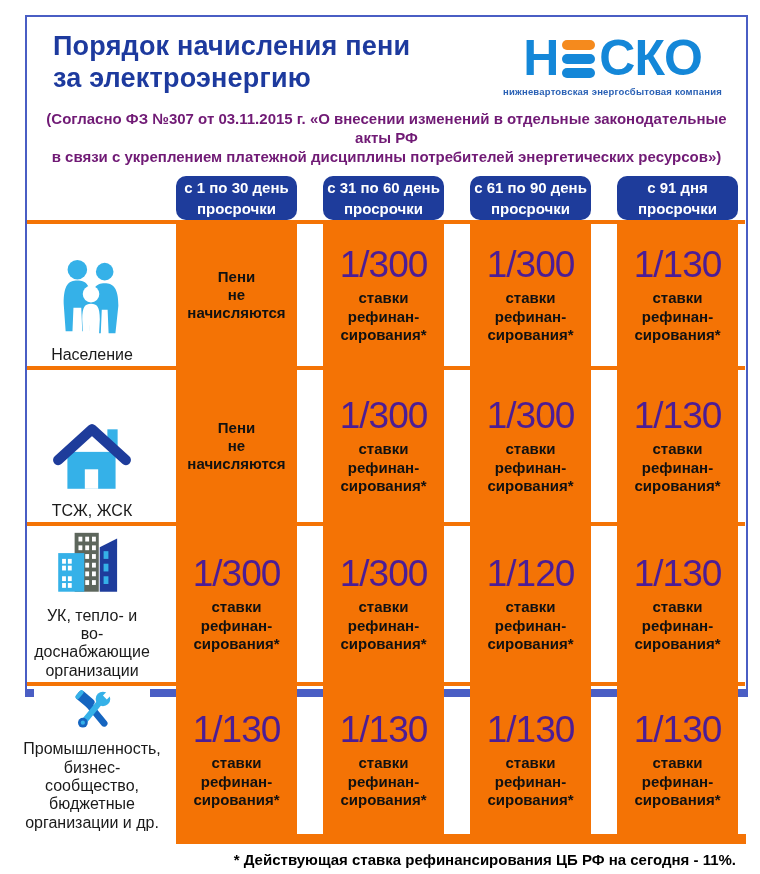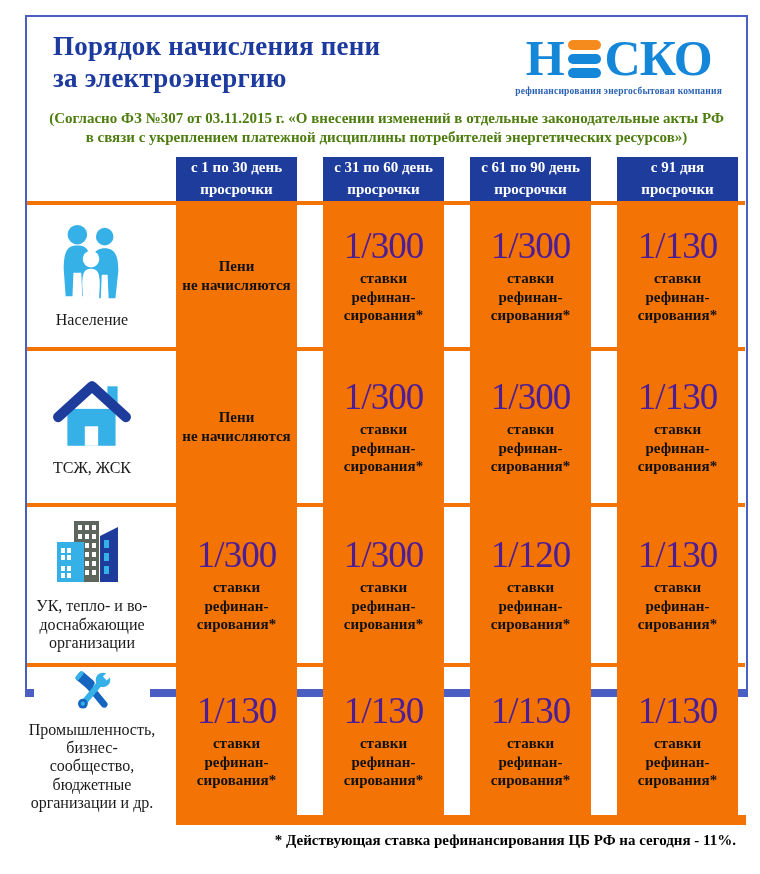--- a/index.html
+++ b/index.html
@@ -17,56 +17,55 @@
   html,body { margin:0; padding:0; }
   body {
     width:760px; height:874px; background:#fff; position:relative;
     font-family:"Liberation Sans", sans-serif; color:#111; overflow:hidden;
   }
   .frame {
     position:absolute; left:25px; top:15px; width:723px; height:682px;
     border:2px solid var(--border_blue);
     border-bottom:8px solid var(--border_blue);
     background:#fff;
-    font-family:Liberation Serif, serif;
   }
   
   .header-row { display:flex; justify-content:space-between; align-items:flex-start; padding:14px 20px 0 26px; }
   .page-title {
     font-size:27px; font-weight:bold; color:var(--title_blue);
     line-height:1.17; white-space:pre-line; letter-spacing:.2px;
   }
   .logo { text-align:center; margin-top:2px; padding-right:4px; }
   .logo-word { display:inline-flex; align-items:center; font-size:50px; font-weight:bold; color:var(--logo_blue); line-height:1; letter-spacing:-1px; }
   .logo-e { display:inline-flex; flex-direction:column; justify-content:center; margin:0 4px; transform:translateY(1px); }
   .logo-e .bar { display:block; width:33px; height:10px; border-radius:5px; background:var(--logo_blue); margin:2px 0; }
   .logo-e .bar-orange { background:var(--logo_orange); }
   .logo-tagline { font-size:9.5px; font-weight:bold; color:#2a61b5; margin-top:3px; letter-spacing:.2px; }
   .subtitle {
     margin-top:13px; text-align:center; font-size:15px; font-weight:bold;
-    color:#4d7c0f; line-height:1.25; white-space:pre-line;
+    color:#701a75; line-height:1.25; white-space:pre-line;
   }
   
   .table {
     margin:10px 8px 0 7px;
     display:grid;
     grid-template-columns:116px 1fr 1fr 1fr 1fr;
     grid-template-rows:44px 4px 142px 4px 152px 4px 156px 4px 148px 10px;
     column-gap:26px;
   }
   .col-header {
     background:var(--navy); color:#fff; font-size:15px; font-weight:bold;
     display:flex; align-items:center; justify-content:center; text-align:center;
-    line-height:1.45; white-space:pre-line;
+    line-height:1.45; white-space:pre-line;border-radius:10px;
   }
   .sep { grid-column:1 / -1; background:var(--orange); margin:0 -7px 0 -7px; }
   .strip { grid-column:2 / -1; background:var(--orange); margin-right:-8px; }
   .icon-cell {
     background:#fff; display:flex; flex-direction:column; align-items:center;
-    justify-content:center; text-align:center; padding:2px 2px;
+    justify-content:flex-end; text-align:center; padding:2px 2px;
   }
   .icon-label { font-size:16px; color:#1a1a1a; line-height:1.15; margin-top:7px; white-space:pre-line; }
   .cell {
     background:var(--orange); display:flex; flex-direction:column; align-items:center;
     justify-content:center; text-align:center; padding:4px 2px;
   }
   .cell-value { font-size:37px; font-weight:400; color:#4c1d95; letter-spacing:-1px; line-height:1.05; margin-bottom:4px; }
   .cell-value:empty { display:none; }
   .cell-caption { font-size:15px; font-weight:bold; color:#111; line-height:1.22; white-space:pre-line; }
   .footnote { margin:7px 10px 0 0; text-align:right; font-size:15px; font-weight:600; color:#000; }
@@ -83,21 +82,21 @@
     <div class="logo">
       <div class="logo-word">
         <span>Н</span>
         <span class="logo-e">
           <span class="bar bar-orange"></span>
             <span class="bar"></span>
             <span class="bar"></span>
         </span>
         <span>СКО</span>
       </div>
-      <div class="logo-tagline">рефинансирования энергосбытовая компания</div>
+      <div class="logo-tagline">нижневартовская энергосбытовая компания</div>
     </div>
   </div>
 
   <div class="subtitle">(Согласно ФЗ №307 от 03.11.2015 г. «О внесении изменений в отдельные законодательные акты РФ
 в связи с укреплением платежной дисциплины потребителей энергетических ресурсов»)</div>
 
   <div class="table">
     <div></div>
     <div class="col-header">с 1 по 30 день
 просрочки</div>

